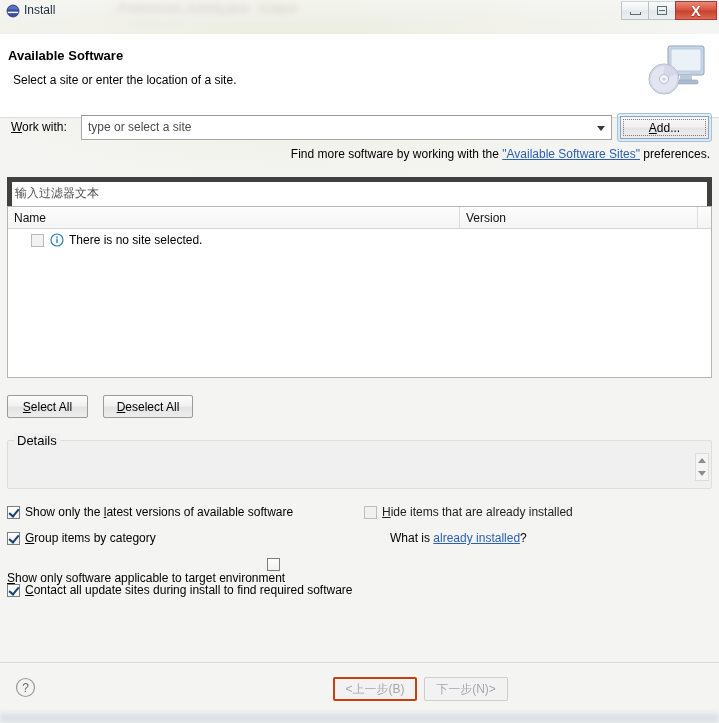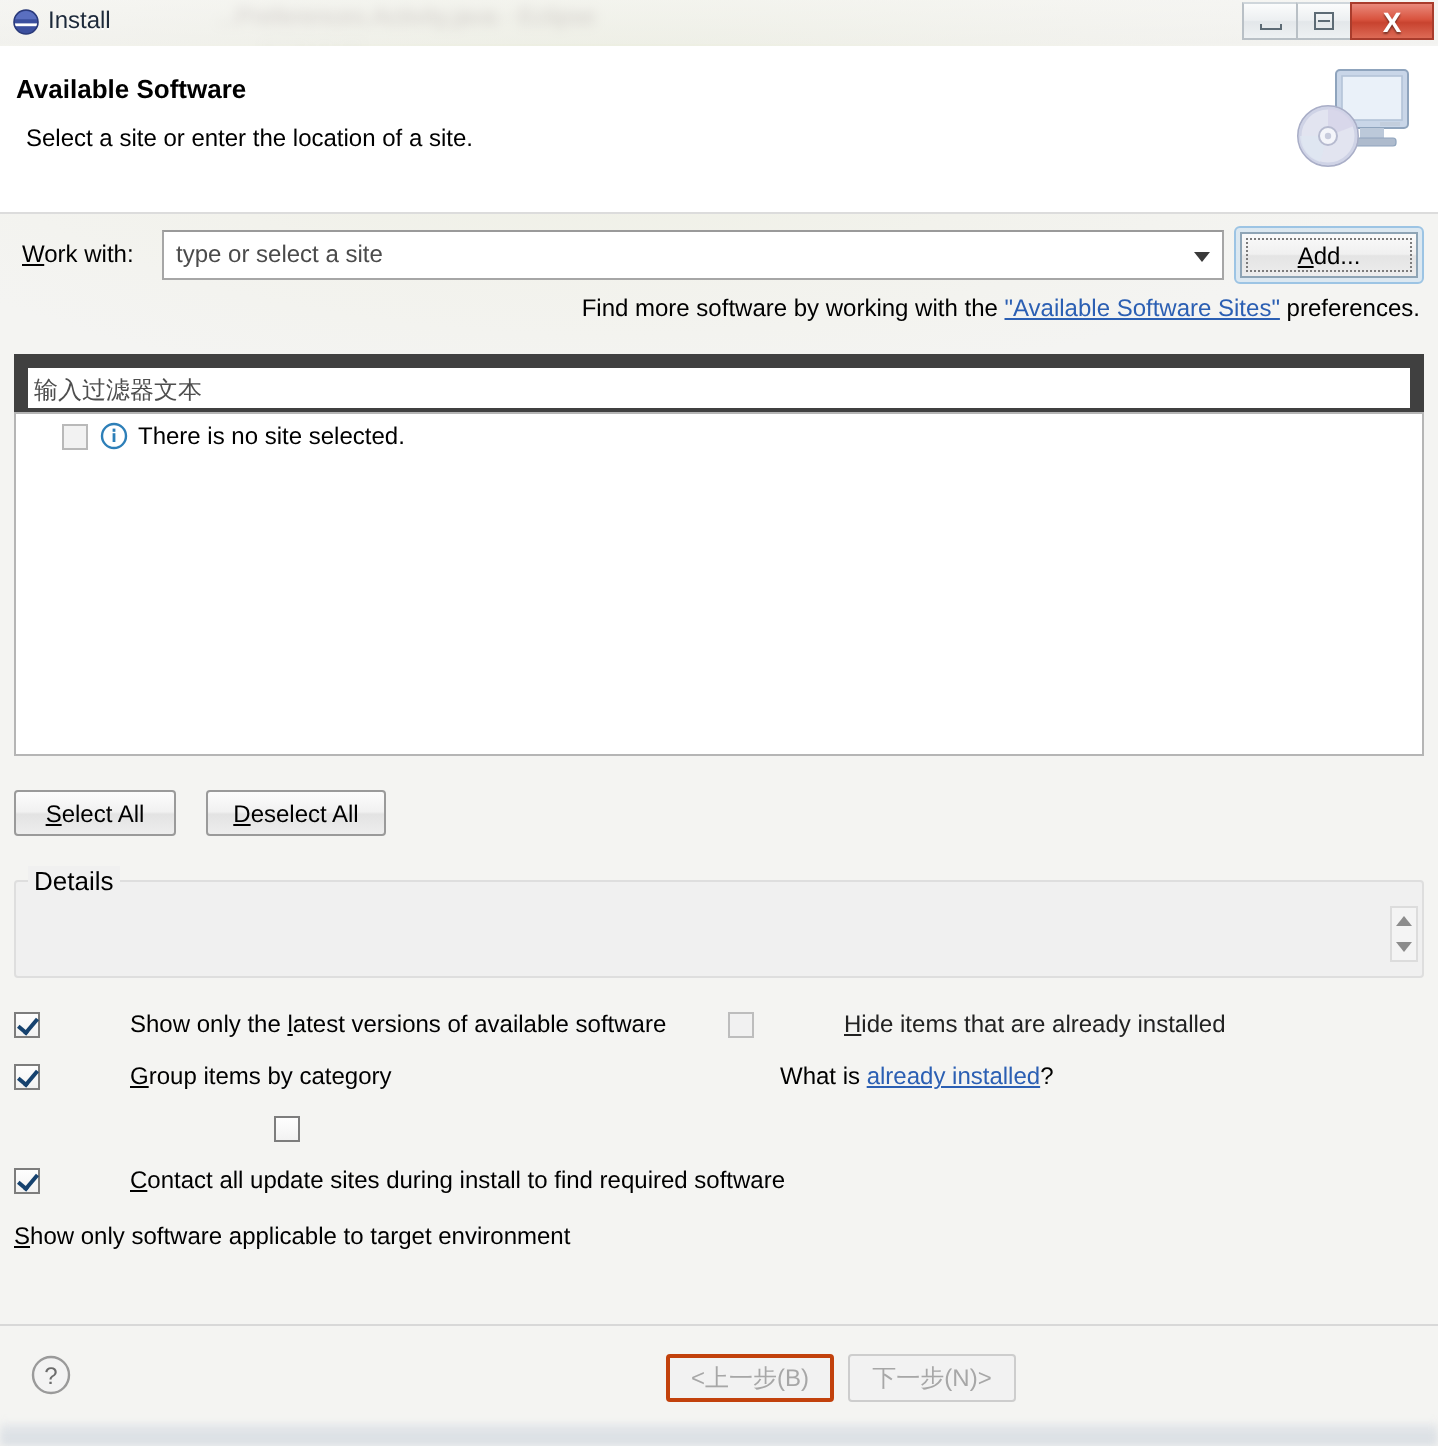--- a/index.html
+++ b/index.html
@@ -102,21 +102,21 @@
     content: ""; position: absolute; left: 1px; top: 1px; right: 1px; height: 2px;
     border-bottom: 1px solid #5d6b75;
   }
   .winbtn.close .glyph-x {
     color: #fff; font-size: 14px; font-weight: bold; line-height: 1;
     text-shadow: 0 1px 1px rgba(0,0,0,.45);
   }
 
   
   .header {
-    position: absolute; left: 0; top: 23px; width: 719px; height: 84px;
+    position: absolute; left: 0; top: 34px; width: 719px; height: 84px;
     background: #ffffff;
     border-bottom: 1px solid #dcdcdc;
     box-sizing: border-box;
   }
   .header-title {
     position: absolute; left: 8px; top: 14px;
     font-size: 13px; font-weight: bold; color: #000;
   }
   .header-sub {
     position: absolute; left: 13px; top: 39px;
@@ -176,21 +176,21 @@
     position: absolute; right: 9px; top: 147px;
     font-size: 12px; color: #000; white-space: nowrap;
   }
   .link { color: #2b5fb3; text-decoration: underline; cursor: pointer; }
 
   
   .filter {
     position: absolute; left: 7px; top: 177px;
     width: 705px; height: 34px;
     background: #fff;
-    border: 7px solid #404040;
+    border: 5px solid #404040;
     box-sizing: border-box;
   }
   .filter .ph {
     position: absolute; left: 3px; top: 3px;
     font-size: 12px; color: #4e4e4e;
   }
 
   
   .table {
     position: absolute; left: 7px; top: 206px;
@@ -267,21 +267,21 @@
     border: 1px solid #dcdcdc;
     background: #f4f4f4;
     box-sizing: border-box;
     display: flex; flex-direction: column; align-items: center; justify-content: space-around;
   }
   .spin-up, .spin-dn { width: 0; height: 0; border-left: 4px solid transparent; border-right: 4px solid transparent; }
   .spin-up { border-bottom: 5px solid #8c8c8c; }
   .spin-dn { border-top: 5px solid #8c8c8c; }
 
   
-  .opt { position: absolute; display: flex; align-items: center; font-size: 12px; white-space: nowrap; gap: 40px; }
+  .opt { position: absolute; display: flex; align-items: flex-end; font-size: 12px; white-space: nowrap; }
   .cb {
     width: 13px; height: 13px;
     border: 1px solid #7d7d7d;
     background: linear-gradient(180deg,#fefefe 0%,#f2f2f2 100%);
     box-sizing: border-box;
     margin-right: 5px;
     position: relative;
     flex: 0 0 auto;
     margin-top: 1px;
   }
@@ -437,20 +437,25 @@
 
   <div class="findmore">
     <span>Find more software by working with the </span><span class="link">"Available Software Sites"</span><span> preferences.</span>
   </div>
 
   <div class="filter">
     <span class="ph">输入过滤器文本</span>
   </div>
 
   <div class="table">
+    <div class="thead">
+      <div class="th th-name">Name</div>
+      <div class="th th-version">Version</div>
+      <div class="th th-blank"></div>
+    </div>
     <div class="trow">
       <span class="cb-tree"></span>
       <span class="info-icon">
         <svg width="14" height="14" viewBox="0 0 14 14">
           <circle cx="7" cy="7" r="6" fill="#ffffff" stroke="#2d7fb8" stroke-width="1.2"></circle>
           <rect x="6.3" y="5.6" width="1.4" height="4.4" fill="#2d7fb8"></rect>
           <rect x="6.3" y="3.3" width="1.4" height="1.6" fill="#2d7fb8"></rect>
         </svg>
       </span>
       <span class="trow-label">There is no site selected.</span>

